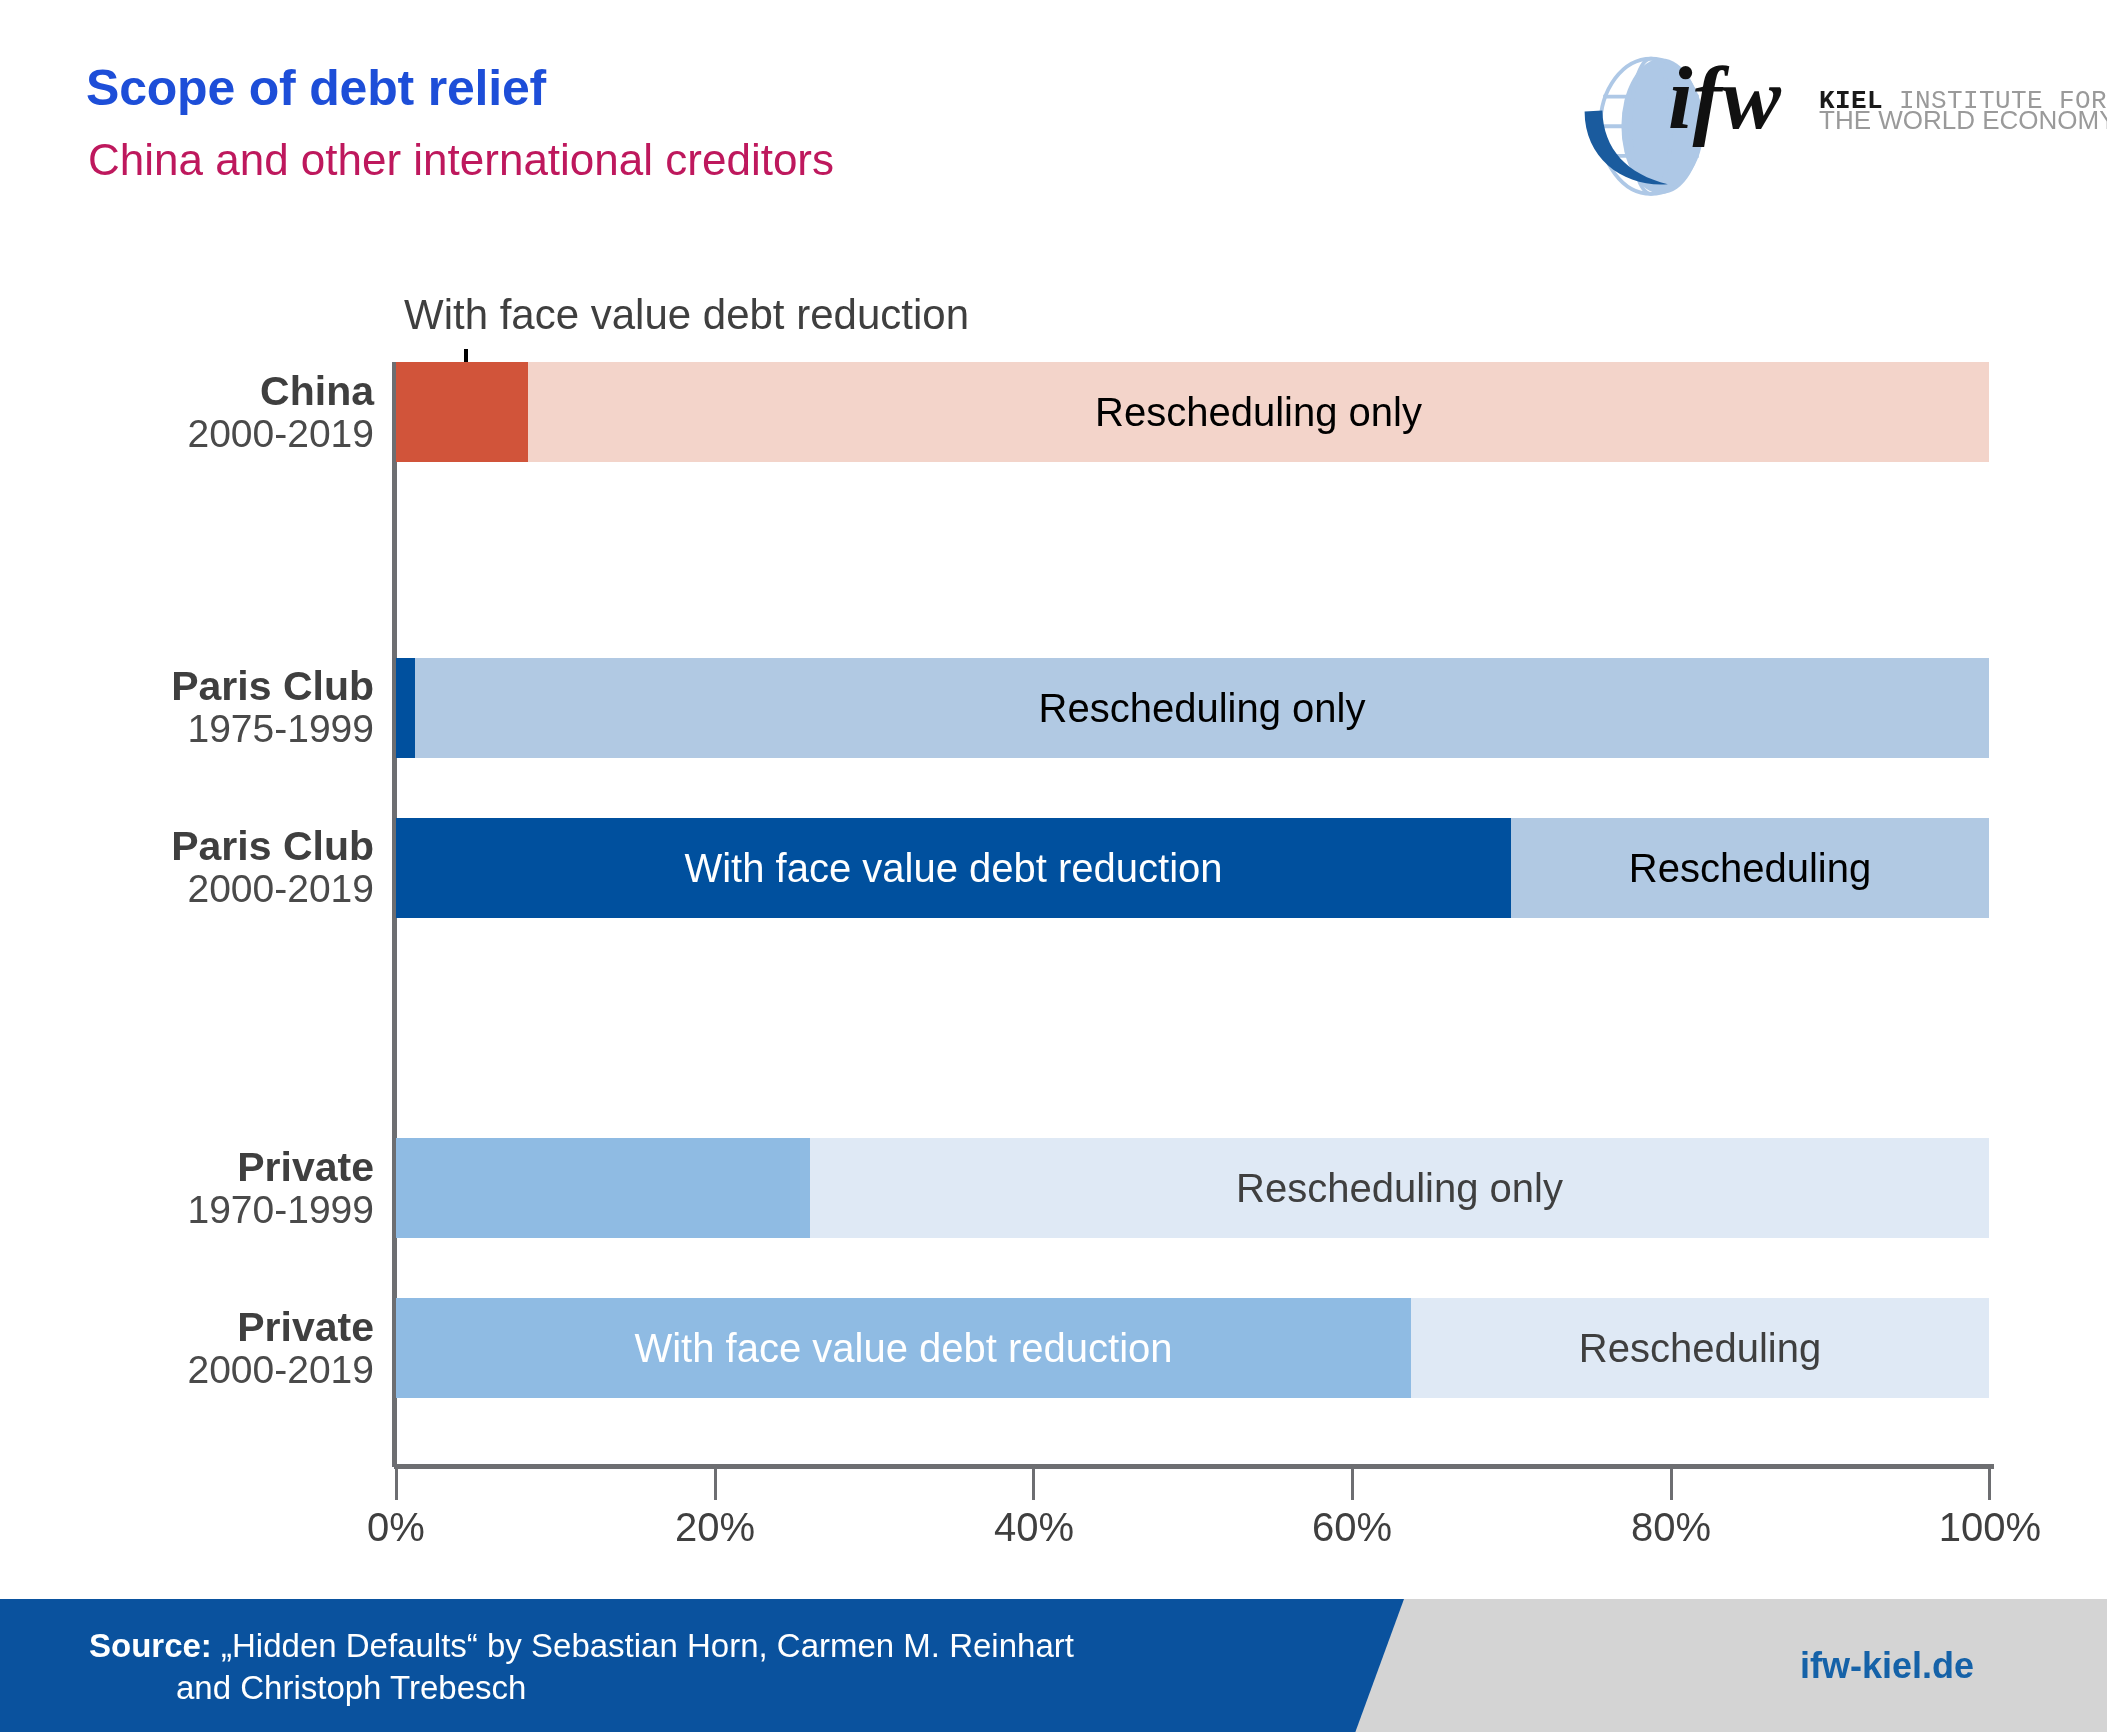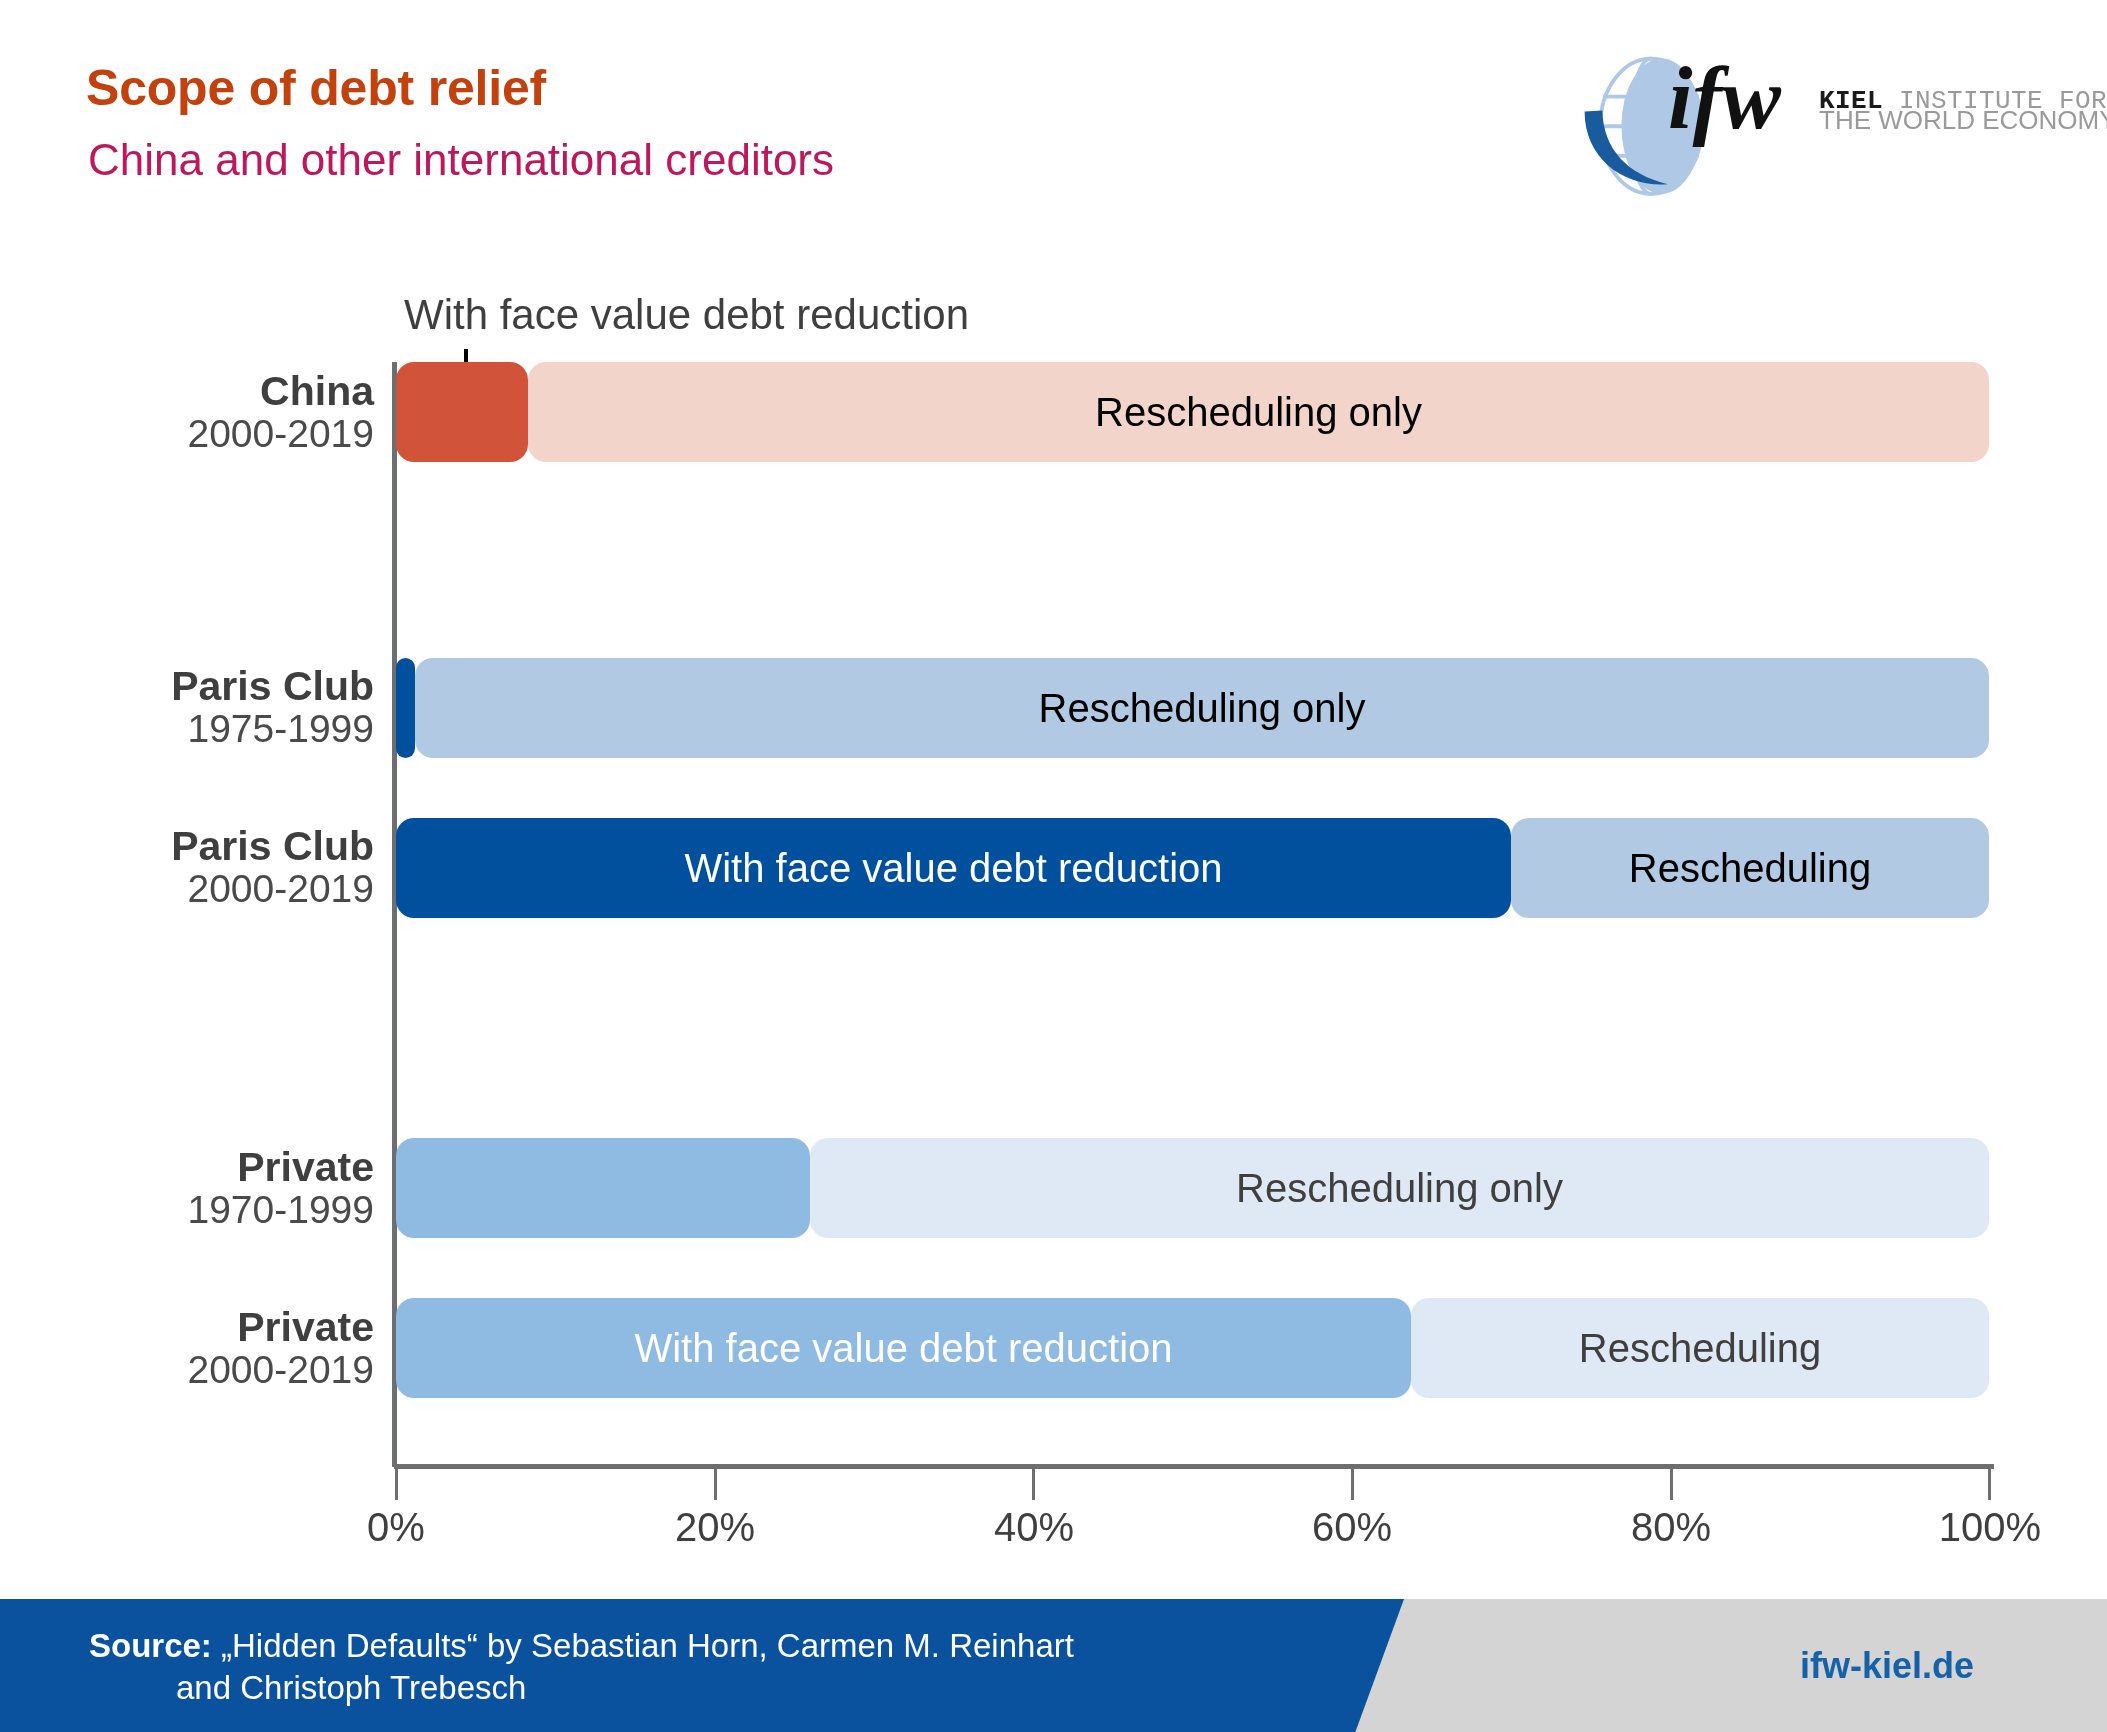--- a/index.html
+++ b/index.html
@@ -8,21 +8,21 @@
     background:#ffffff;
     font-family:"Liberation Sans", sans-serif;
     position:relative;
     overflow:hidden;
     -webkit-font-smoothing:antialiased;
   }
   
   #header{position:absolute;left:0;top:0;width:2108px;height:236px;}
   #title{
     position:absolute;left:86px;top:59px;
-    font-size:50px;font-weight:bold;color:#c2410c;letter-spacing:-0.2px;
+    font-size:50px;font-weight:bold;color:#1d4ed8;letter-spacing:-0.2px;
     white-space:nowrap;
   }
   #subtitle{
     position:absolute;left:88px;top:135px;
     font-size:44px;font-weight:normal;color:#be185d;
     white-space:nowrap;
   }
   
   #logo{position:absolute;left:1577px;top:40px;width:497px;height:160px;}
   #logo-globe{position:absolute;left:0px;top:8.4px;width:148px;height:148px;}
@@ -54,21 +54,21 @@
   .xtick{position:absolute;width:2.5px;height:33px;background:#6d6e71;top:1231px;}
   .xticklabel{
     position:absolute;top:1269px;
     font-size:40px;color:#3f3f3f;
     transform:translateX(-50%);
     white-space:nowrap;
   }
 
   
   .barrow{position:absolute;height:100px;}
-  .seg{position:absolute;top:0;height:100px;display:flex;align-items:center;justify-content:center;border-radius:18px;}
+  .seg{position:absolute;top:0;height:100px;display:flex;align-items:center;justify-content:center;}
   .seg span{font-size:40px;white-space:nowrap;}
 
   
   .catlabel{
     position:absolute;right:1775px;width:590px;text-align:right;
     line-height:1.06;
   }
   .catlabel .cl-name{display:block;font-size:41px;font-weight:bold;color:#3f3f3f;}
   .catlabel .cl-years{display:block;font-size:39px;font-weight:normal;color:#4a4a4a;}
 

